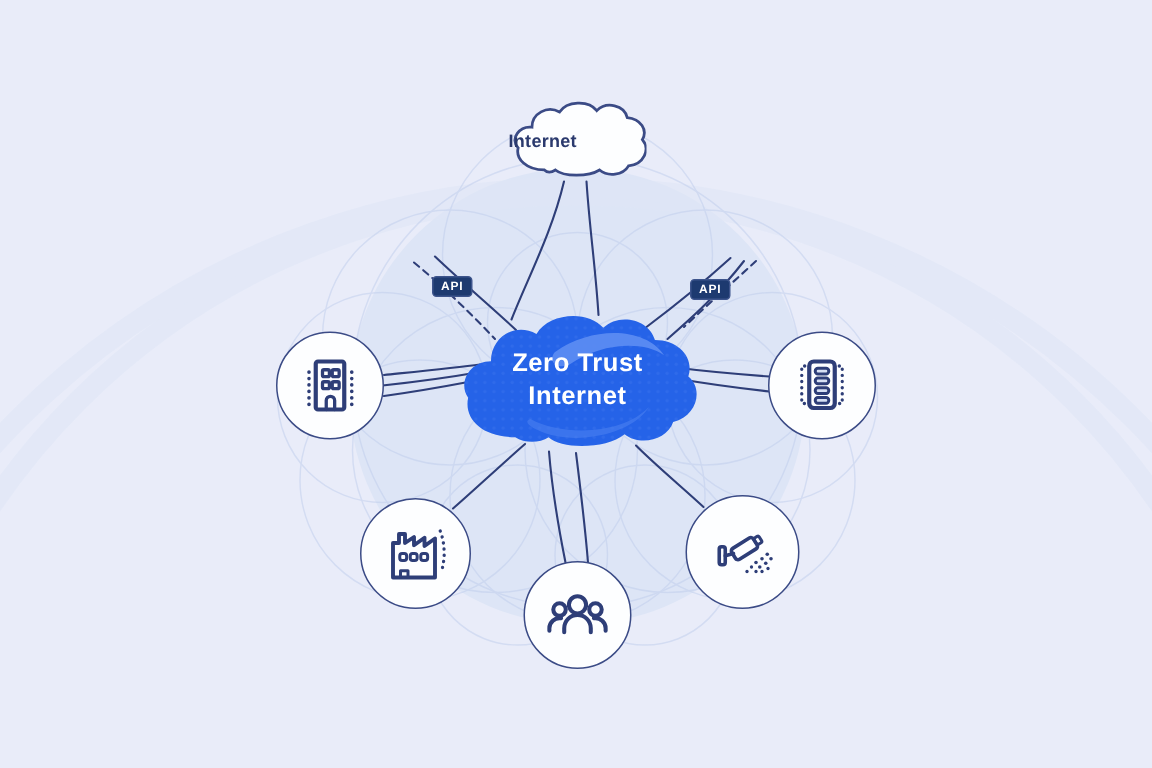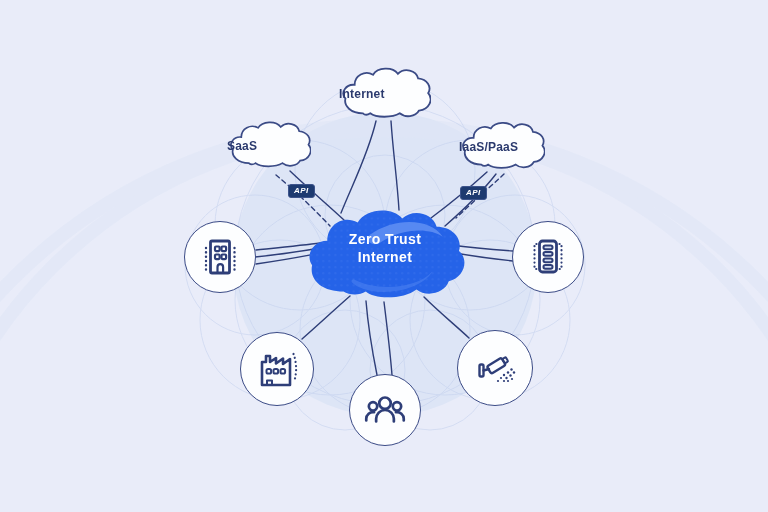--- a/index.html
+++ b/index.html
@@ -27,32 +27,31 @@
   .cloud-node svg{position:absolute;left:0;top:0;}
   .cloud-label{
     position:absolute;left:0;width:100%;text-align:left;
     color:#2b3a6e;font-weight:700;font-size:12px;letter-spacing:.2px;
   }
 
   
   .center-cloud{position:absolute;left:303px;top:204px;width:164px;height:99px;}
   .center-label{
     position:absolute;left:0;top:27px;width:100%;text-align:center;
-    color:#ffffff;font-weight:700;font-size:14px;line-height:1.28;
+    color:#ffffff;font-weight:700;font-size:17px;line-height:1.28;
     letter-spacing:.4px;
   }
 
   
   .api-badge{
     position:absolute;
     background:#1d3a70;color:#ffffff;
     font-size:8px;font-weight:700;letter-spacing:.5px;
     padding:2px 5px;border-radius:3px;line-height:1;
     border:1px solid #3d548c;
-    font-style:italic;
   }
 </style>
 </head>
 <body>
 
 <div class="stage">
 
   <svg class="layer" width="768" height="512">
     <circle cx="385" cy="264" r="152" fill="#dde5f6"></circle>
     <g fill="none" stroke="#dfe6f6" stroke-width="14" opacity="0.55">
@@ -106,33 +105,21 @@
     </g>
   </svg>
 
   <div class="cloud-node" style="left:339px;top:63px;width:92px;height:62px;">
     <svg width="92" height="62" viewBox="0 0 100 62">
       <path d="M 26 52 C 13 52, 5 44, 7 36 C 1 29, 8 20, 17 21 C 17 11, 28 5, 37 10 C 42 2, 58 1, 64 9 C 71 2, 84 5, 86 14 C 96 15, 101 23, 97 30 C 103 37, 98 48, 87 49 C 83 56, 72 57, 66 52 C 58 57, 40 57, 34 52 C 31 54, 28 54, 26 52 Z" fill="#fdfeff" stroke="#3b4b86" stroke-width="2"></path>
     </svg>
     <span class="cloud-label" style="top:24px;">Internet</span>
   </div>
 
-  <div class="cloud-node" style="left:227px;top:117px;width:84px;height:57px;">
-    <svg width="84" height="57" viewBox="0 0 100 62">
-      <path d="M 26 52 C 13 52, 5 44, 7 36 C 1 29, 8 20, 17 21 C 17 11, 28 5, 37 10 C 42 2, 58 1, 64 9 C 71 2, 84 5, 86 14 C 96 15, 101 23, 97 30 C 103 37, 98 48, 87 49 C 83 56, 72 57, 66 52 C 58 57, 40 57, 34 52 C 31 54, 28 54, 26 52 Z" fill="#fdfeff" stroke="#3b4b86" stroke-width="2"></path>
-    </svg>
-    <span class="cloud-label" style="top:22px;">SaaS</span>
-  </div>
-
-  <div class="cloud-node" style="left:459px;top:117px;width:86px;height:59px;">
-    <svg width="86" height="59" viewBox="0 0 100 62">
-      <path d="M 26 52 C 13 52, 5 44, 7 36 C 1 29, 8 20, 17 21 C 17 11, 28 5, 37 10 C 42 2, 58 1, 64 9 C 71 2, 84 5, 86 14 C 96 15, 101 23, 97 30 C 103 37, 98 48, 87 49 C 83 56, 72 57, 66 52 C 58 57, 40 57, 34 52 C 31 54, 28 54, 26 52 Z" fill="#fdfeff" stroke="#3b4b86" stroke-width="2"></path>
-    </svg>
-    <span class="cloud-label" style="top:23px;">IaaS/PaaS</span>
-  </div>
+
 
   <div class="api-badge" style="left:288px;top:184px;">API</div>
   <div class="api-badge" style="left:460px;top:186px;">API</div>
 
   <div class="center-cloud">
     <svg width="164" height="99" viewBox="0 0 162 97">
       <defs>
         <pattern id="htdots" width="6" height="6" patternUnits="userSpaceOnUse">
           <circle cx="2" cy="2" r="1.1" fill="#4a7ef0"></circle>
         </pattern>

